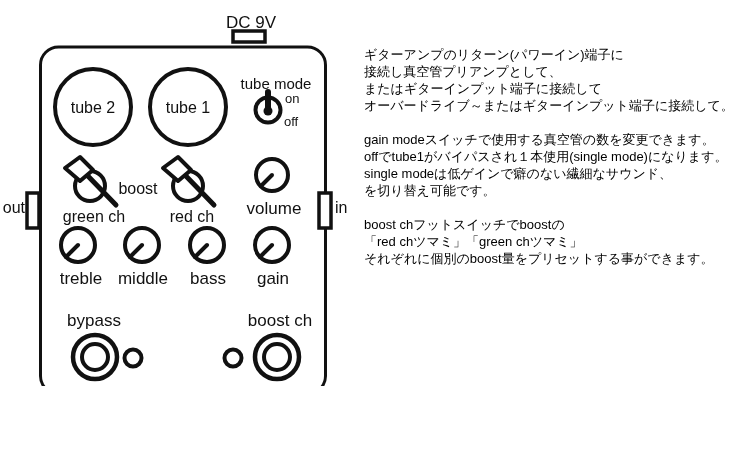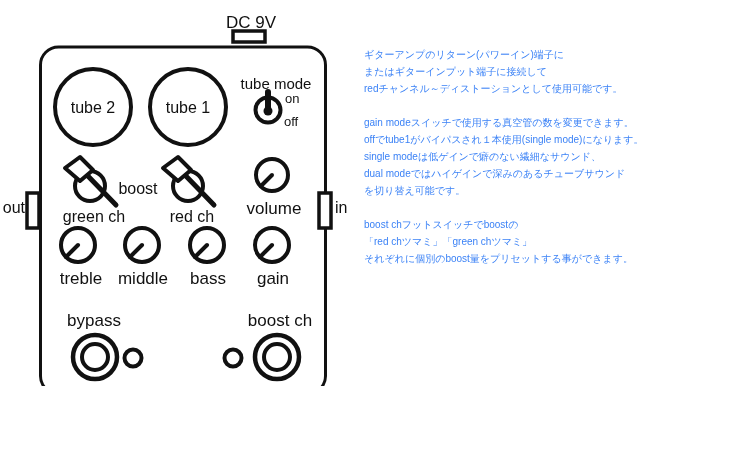--- a/index.html
+++ b/index.html
@@ -13,22 +13,22 @@
   #pedal-svg{position:absolute;left:0;top:0;}
   #pedal-svg text{
     font-family:"Liberation Sans","DejaVu Sans",sans-serif;
     fill:#111;
   }
   .stroke{fill:#fff;stroke:#111;}
   .line{stroke:#111;stroke-linecap:round;}
   #description{
     position:absolute;
     left:364px;top:46px;width:382px;
-    font-size:10px;line-height:17px;
-    color:#3b82f6;
+    font-size:13px;line-height:17px;
+    color:#000000;
     letter-spacing:0px;
   }
   #description .para{margin:0 0 17px 0;}
   #description .tline{white-space:nowrap;}
 </style>
 </head>
 <body>
 
 <div id="canvas">
 
@@ -96,28 +96,28 @@
     <circle class="stroke" cx="133" cy="358" r="8.5" stroke-width="4"></circle>
 
     <circle class="stroke" cx="233" cy="358" r="8.5" stroke-width="4"></circle>
     <circle class="stroke" cx="277" cy="357" r="22" stroke-width="4.5"></circle>
     <circle class="stroke" cx="277" cy="357" r="13" stroke-width="4"></circle>
   </svg>
 
   <div id="description">
     <div class="para">
       <div class="tline">ギターアンプのリターン(パワーイン)端子に</div>
+      <div class="tline">接続し真空管プリアンプとして、</div>
       <div class="tline">またはギターインプット端子に接続して</div>
-      <div class="tline">redチャンネル～ディストーションとして使用可能です。</div>
+      <div class="tline">オーバードライブ～またはギターインプット端子に接続して。</div>
     </div>
     <div class="para">
       <div class="tline">gain modeスイッチで使用する真空管の数を変更できます。</div>
       <div class="tline">offでtube1がバイパスされ１本使用(single mode)になります。</div>
       <div class="tline">single modeは低ゲインで癖のない繊細なサウンド、</div>
-      <div class="tline">dual modeではハイゲインで深みのあるチューブサウンド</div>
       <div class="tline">を切り替え可能です。</div>
     </div>
     <div class="para">
       <div class="tline">boost chフットスイッチでboostの</div>
       <div class="tline">「red chツマミ」「green chツマミ」</div>
       <div class="tline">それぞれに個別のboost量をプリセットする事ができます。</div>
     </div>
   </div>
 
 </div>

